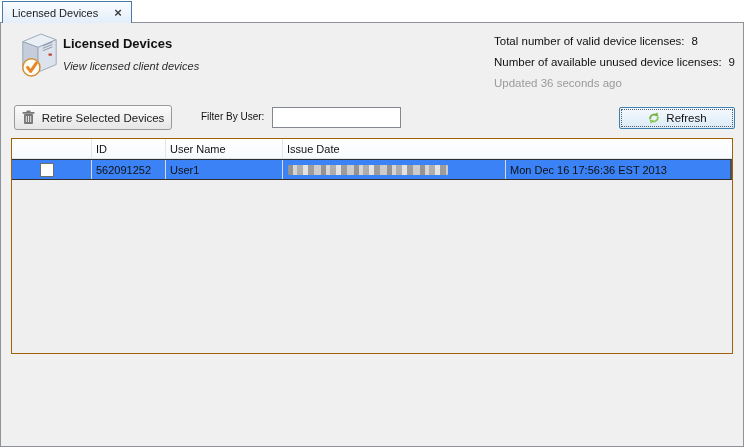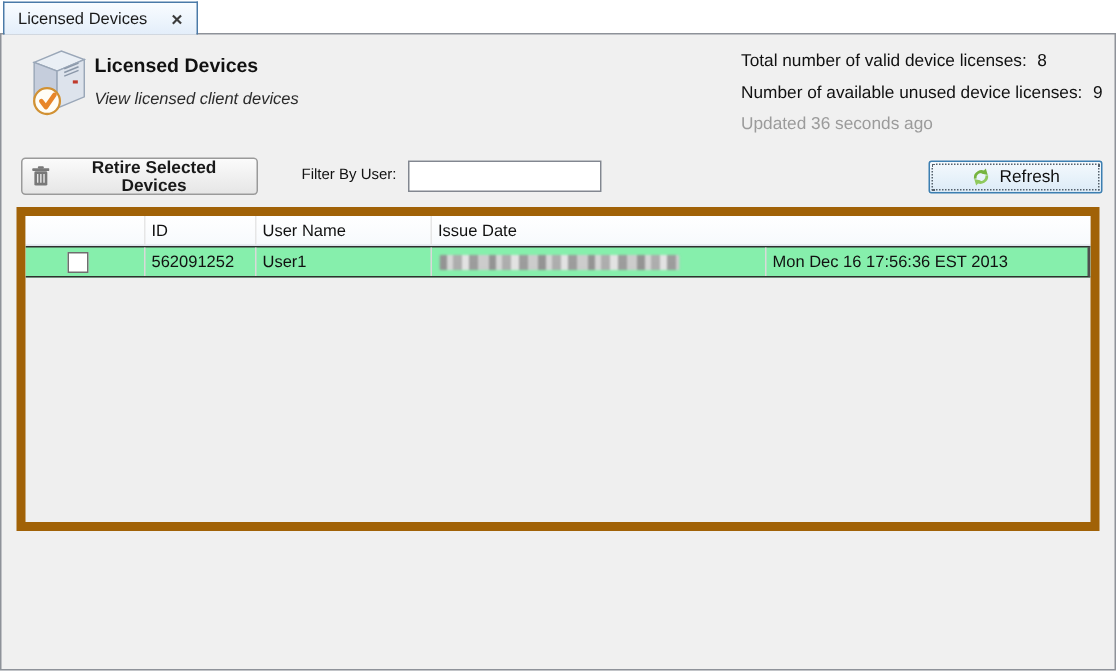--- a/index.html
+++ b/index.html
@@ -33,51 +33,51 @@
   .stats { position:absolute; right:8px; top:12px; font-size:11.5px; color:#111; }
   .stat-line { margin-bottom:9px; white-space:nowrap; }
   .stat-value { display:inline-block; margin-left:7px; }
   .updated { font-size:11.5px; color:#9b9b9b; margin-top:1px; }
   
   .btn-retire {
     position:absolute; left:13px; top:82px; height:25px; width:158px;
     display:flex; align-items:center; justify-content:center; gap:7px;
     background:linear-gradient(#fbfbfb,#e6e6e6);
     border:1px solid #9a9a9a; border-radius:3px;
-    font-size:11.5px; color:#1a1a1a; cursor:default;font-weight:bold;
+    font-size:11.5px; color:#1a1a1a; cursor:default;
   }
   .filter-label { position:absolute; left:200px; top:88px; font-size:10px; color:#111; }
   .filter-input {
     position:absolute; left:271px; top:84px; width:129px; height:21px;
     border:1px solid #828790; background:#ffffff;
     font-family:"Liberation Sans", sans-serif; font-size:11px; padding:0 4px; outline:none;
   }
   .btn-refresh {
     position:absolute; right:8px; top:84px; height:22px; width:116px;
     display:flex; align-items:center; justify-content:center; gap:5px;
     background:linear-gradient(#f4f9fd,#dcebf7);
     border:1px solid #3c7fb1; border-radius:2px;
     font-size:11.5px; color:#111; cursor:default; position:absolute;
   }
   .btn-refresh .focus-rect {
     position:absolute; inset:1px; border:1px dotted #55606b; pointer-events:none;
   }
   
   .table {
     position:absolute; left:10px; top:115px; width:722px; height:216px;
-    border:6px solid #a16207; background:#efefef; overflow:hidden;
+    border:1px solid #a16207; background:#efefef; overflow:hidden;
   }
   .thead { display:flex; height:20px; background:linear-gradient(#ffffff,#f7fafd); border-bottom:1px solid #e0e6ee; }
   .th {
     display:flex; align-items:center; padding-left:4px;
     font-size:11px; color:#111; border-right:1px solid #e6e6e6;
     overflow:hidden; white-space:nowrap;
   }
   .trow {
-    display:flex; height:21px; background:#86efac;
+    display:flex; height:21px; background:#3b82f6;
     border-top:1px solid #2f2f2f; border-bottom:1px solid #2f2f2f; border-right:2px solid #4f4f4f;justify-content:space-between;
   }
   .td {
     display:flex; align-items:center; padding-left:4px;
     font-size:11px; color:#111; border-right:1px solid #d9d9d9;
     overflow:hidden; white-space:nowrap;
   }
   .c0 { width:80px; } .c1 { width:74px; } .c2 { width:117px; } .c3 { width:223px; } .c4 { flex:1; border-right:none; }
   .td.c0 { padding-left:28px; }
   .checkbox {

